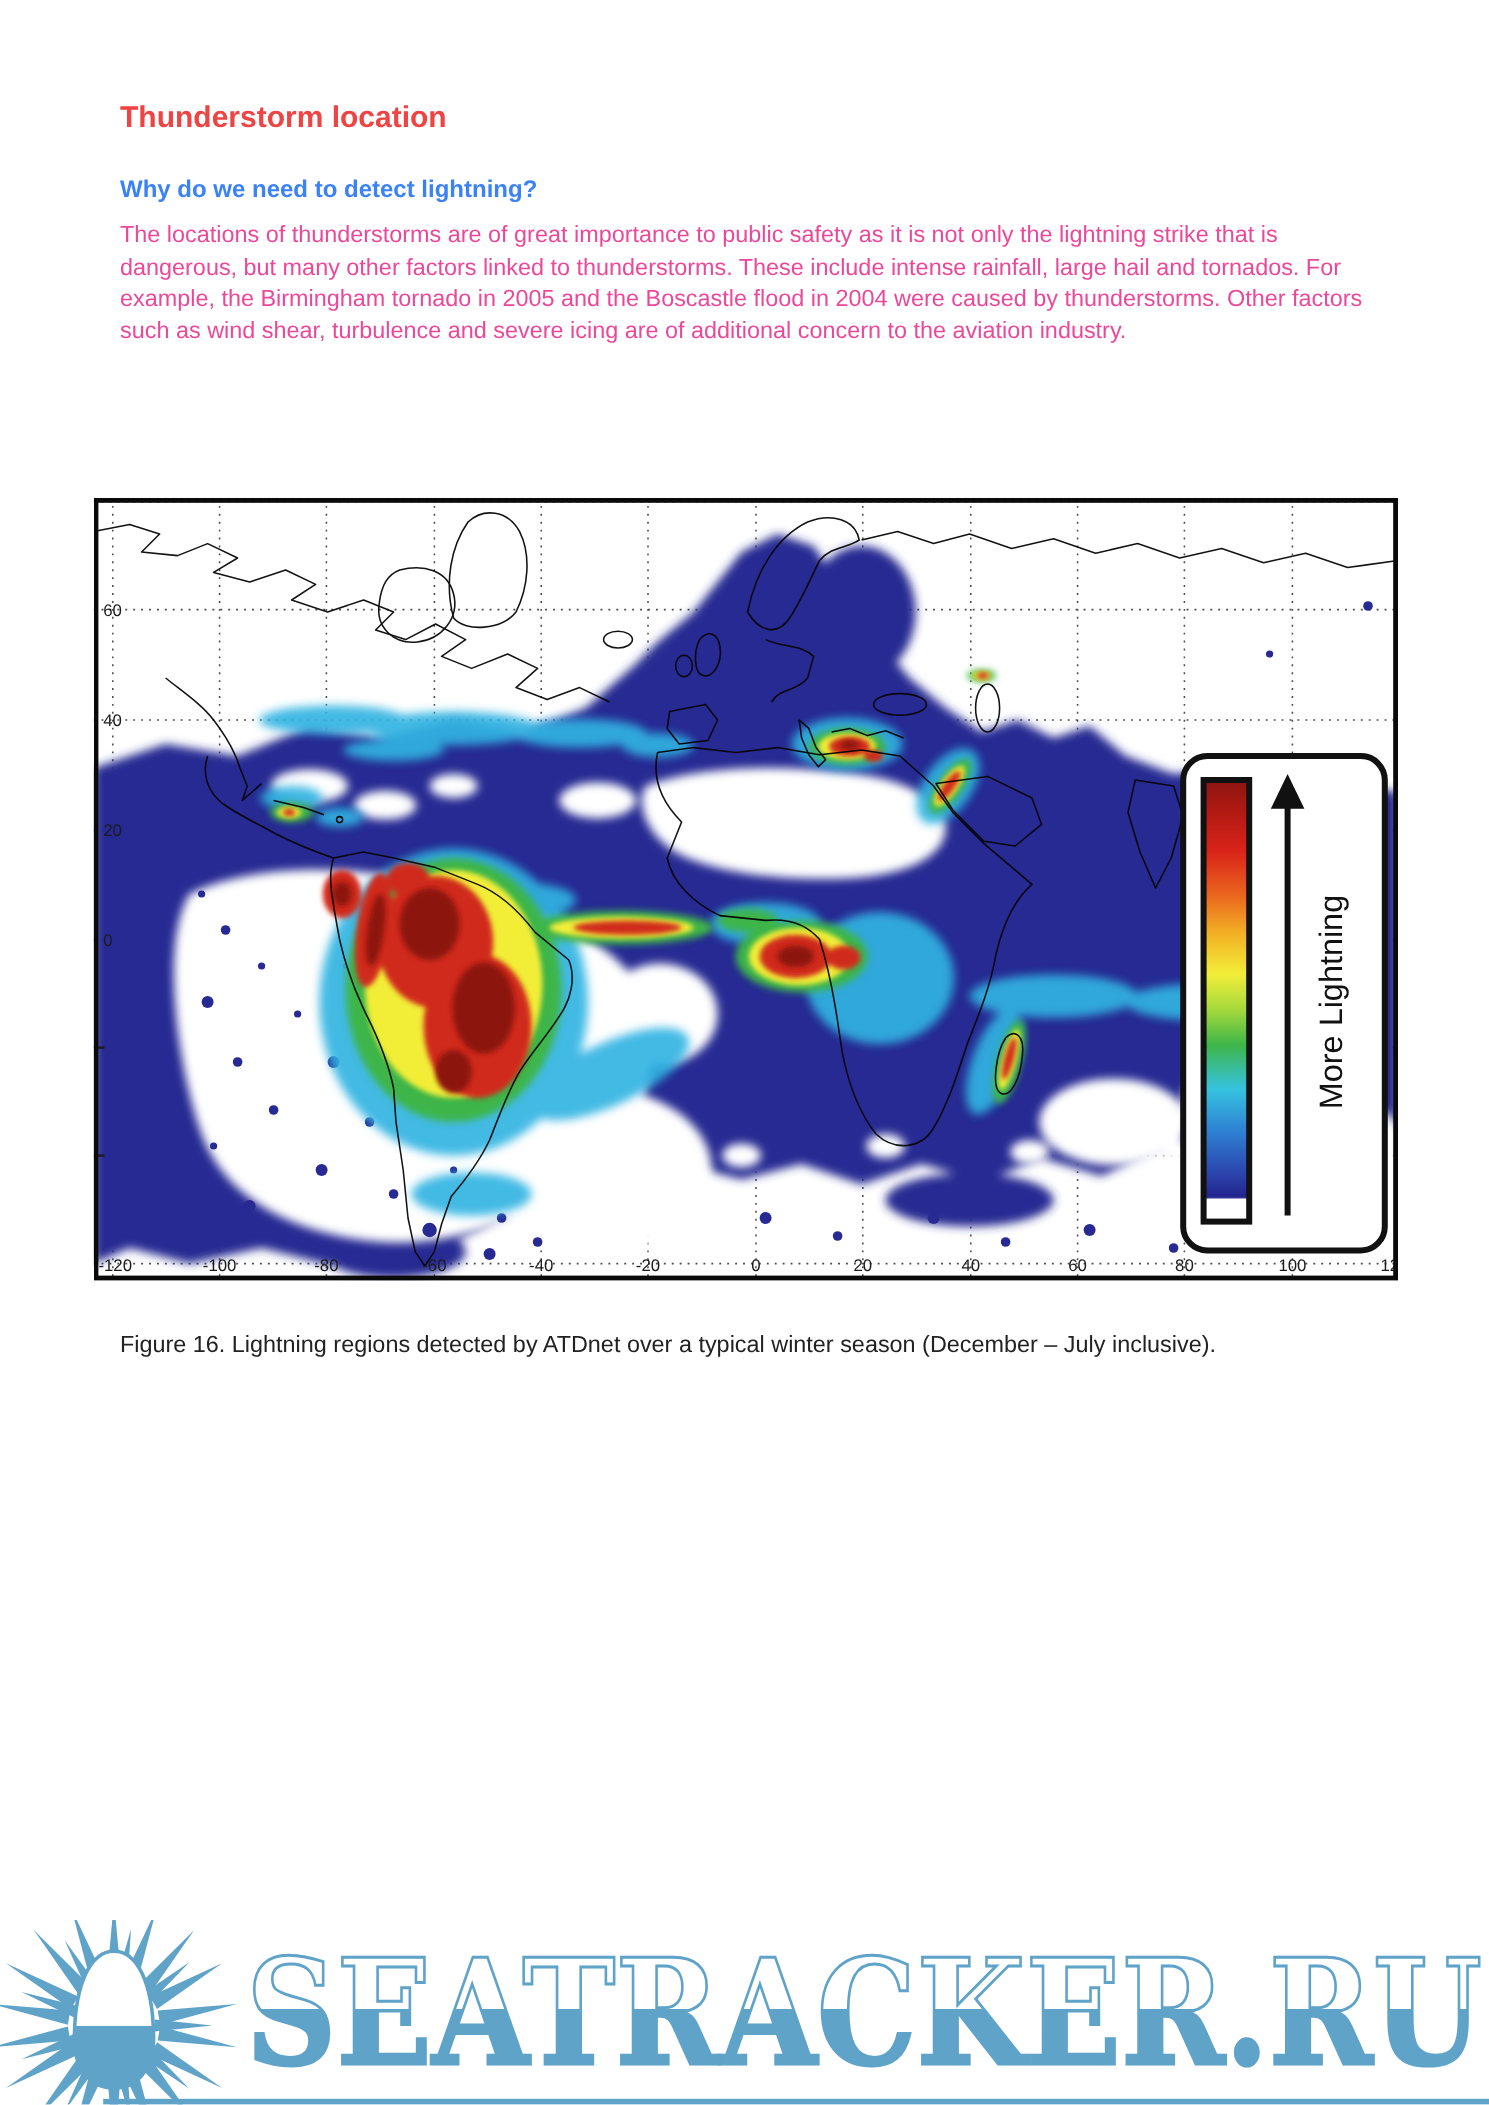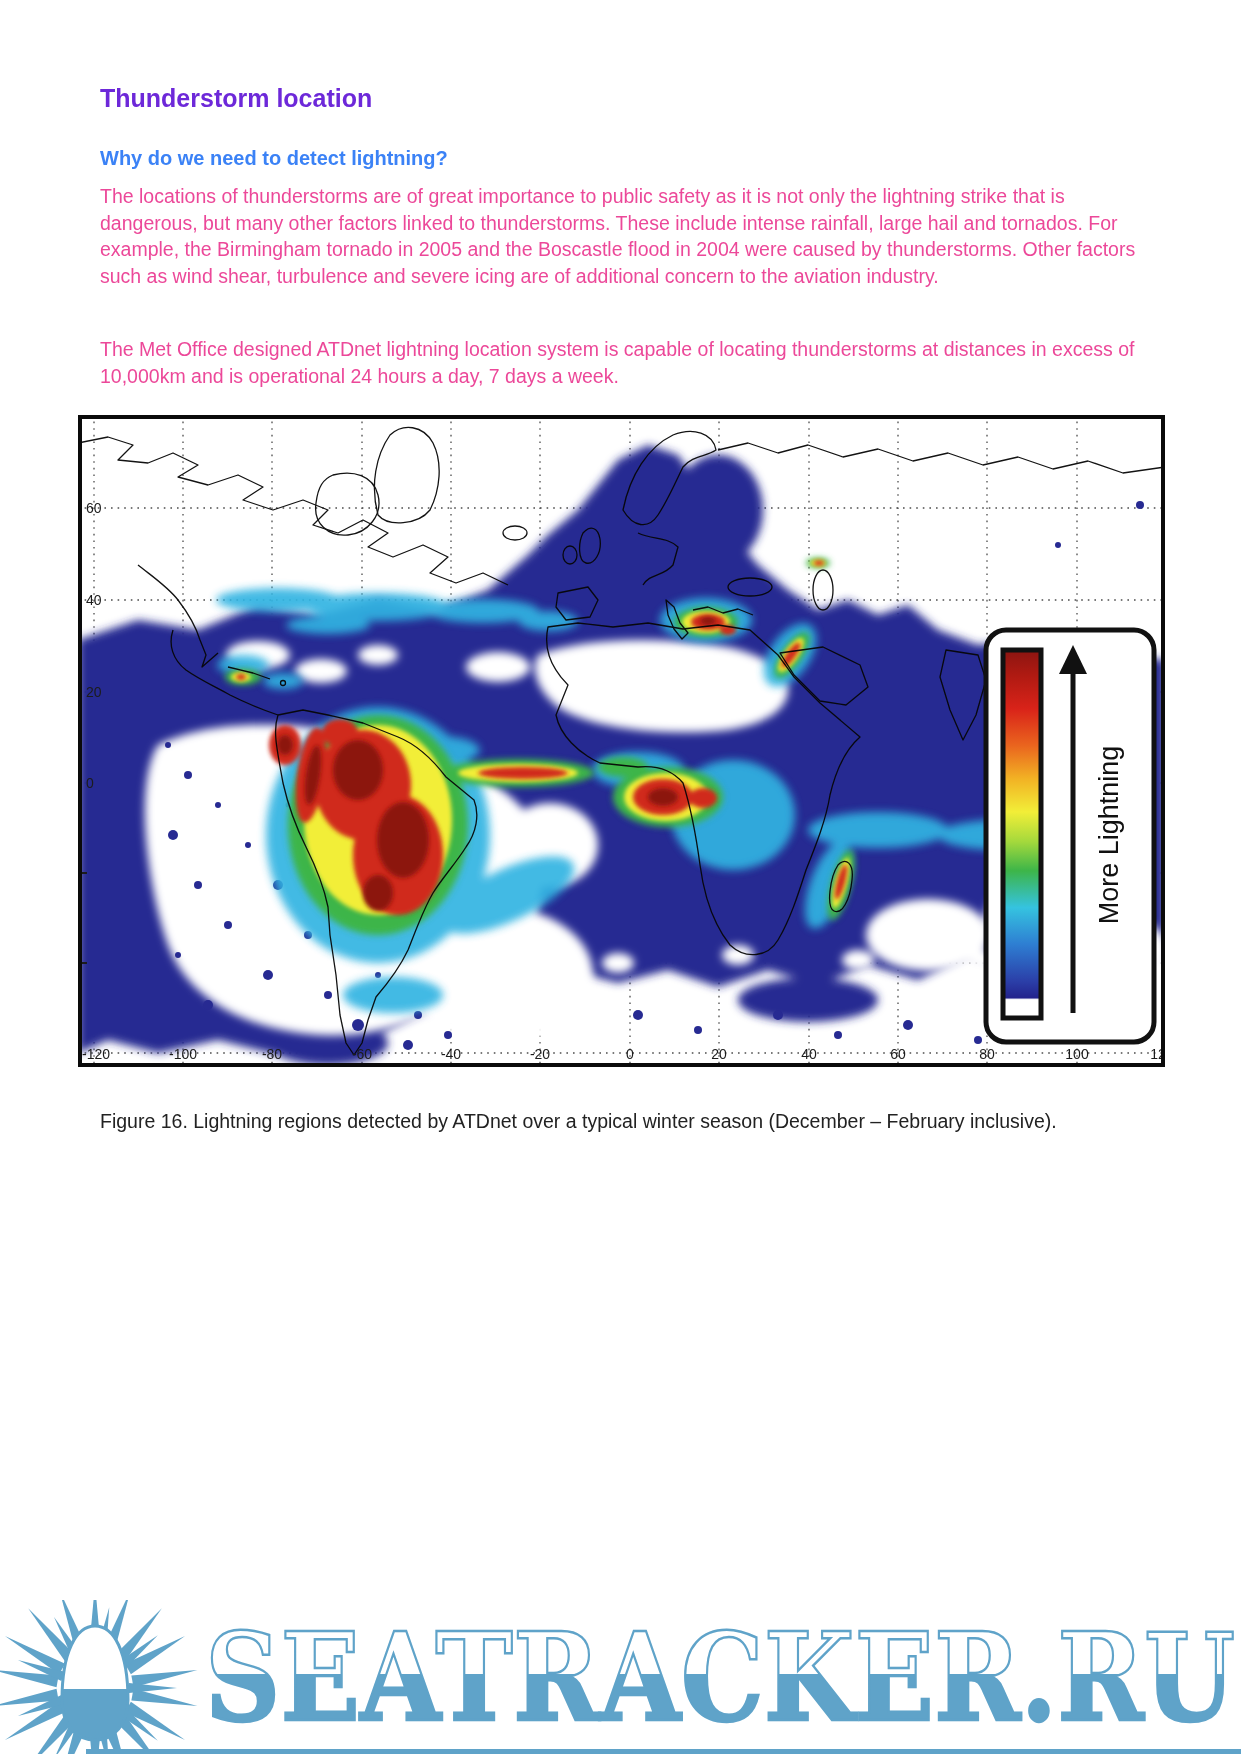--- a/index.html
+++ b/index.html
@@ -14,27 +14,26 @@
   #mapwrap{left:78px;top:415px;width:1002px;height:652px;}
   #mapwrap svg{display:block;}
   #caption{left:100px;top:1108px;font-size:19.5px;line-height:26.5px;color:#222;width:992px;}
   #wmwrap{left:0;top:1600px;width:986px;height:154px;}
 </style>
 </head>
 <body>
 
 <div id="page">
 
-  <div class="abs" id="heading" style="color:#6d28d9;">Thunderstorm location</div>
+  <div class="abs" id="heading" style="color:#ef4444;">Thunderstorm location</div>
 
   <div class="abs" id="subheading">Why do we need to detect lightning?</div>
 
   <div class="abs bodytext" id="para1">The locations of thunderstorms are of great importance to public safety as it is not only the lightning strike that is dangerous, but many other factors linked to thunderstorms. These include intense rainfall, large hail and tornados. For example, the Birmingham tornado in 2005 and the Boscastle flood in 2004 were caused by thunderstorms. Other factors such as wind shear, turbulence and severe icing are of additional concern to the aviation industry.</div>
 
-  <div class="abs bodytext" id="para2">The Met Office designed ATDnet lightning location system is capable of locating thunderstorms at distances in excess of 10,000km and is operational 24 hours a day, 7 days a week.</div>
 
   <div class="abs" id="mapwrap">
   <svg width="1087" height="652" viewBox="0 0 1087 652" preserveAspectRatio="none">
     <defs>
       <filter id="b4" x="-20%" y="-20%" width="140%" height="140%">
             <feGaussianBlur stdDeviation="4"></feGaussianBlur>
           </filter>
       <filter id="b3" x="-20%" y="-20%" width="140%" height="140%">
             <feGaussianBlur stdDeviation="3"></feGaussianBlur>
           </filter>
@@ -279,21 +278,21 @@
         <line x1="995" y1="598" x2="995" y2="255" stroke="#111111" stroke-width="5"></line>
         <polygon points="995,230 981,259 1009,259" fill="#111111"></polygon>
       </g>
       <text transform="rotate(-90 1040 420)" x="1040" y="420" text-anchor="middle" font-family="Liberation Sans, sans-serif" font-size="27" fill="#111111">More Lightning</text>
     </g>
 
     <rect x="2" y="2" width="1083" height="648" fill="none" stroke="#0a0a0a" stroke-width="4"></rect>
   </svg>
   </div>
 
-  <div class="abs" id="caption">Figure 16. Lightning regions detected by ATDnet over a typical winter season (December – February inclusive).</div>
+  <div class="abs" id="caption">Figure 16. Lightning regions detected by ATDnet over a typical winter season (December – July inclusive).</div>
 
   <div class="abs" id="wmwrap">
   <svg width="1241" height="154" viewBox="0 0 1241 154">
     <defs>
       <linearGradient id="wmGrad" x1="0" y1="0" x2="0" y2="1">
         <stop offset="0" stop-color="#ffffff"></stop>
         <stop offset="0.48" stop-color="#ffffff"></stop>
         <stop offset="0.48" stop-color="#5fa3c9"></stop>
         <stop offset="1" stop-color="#5fa3c9"></stop>
       </linearGradient>

